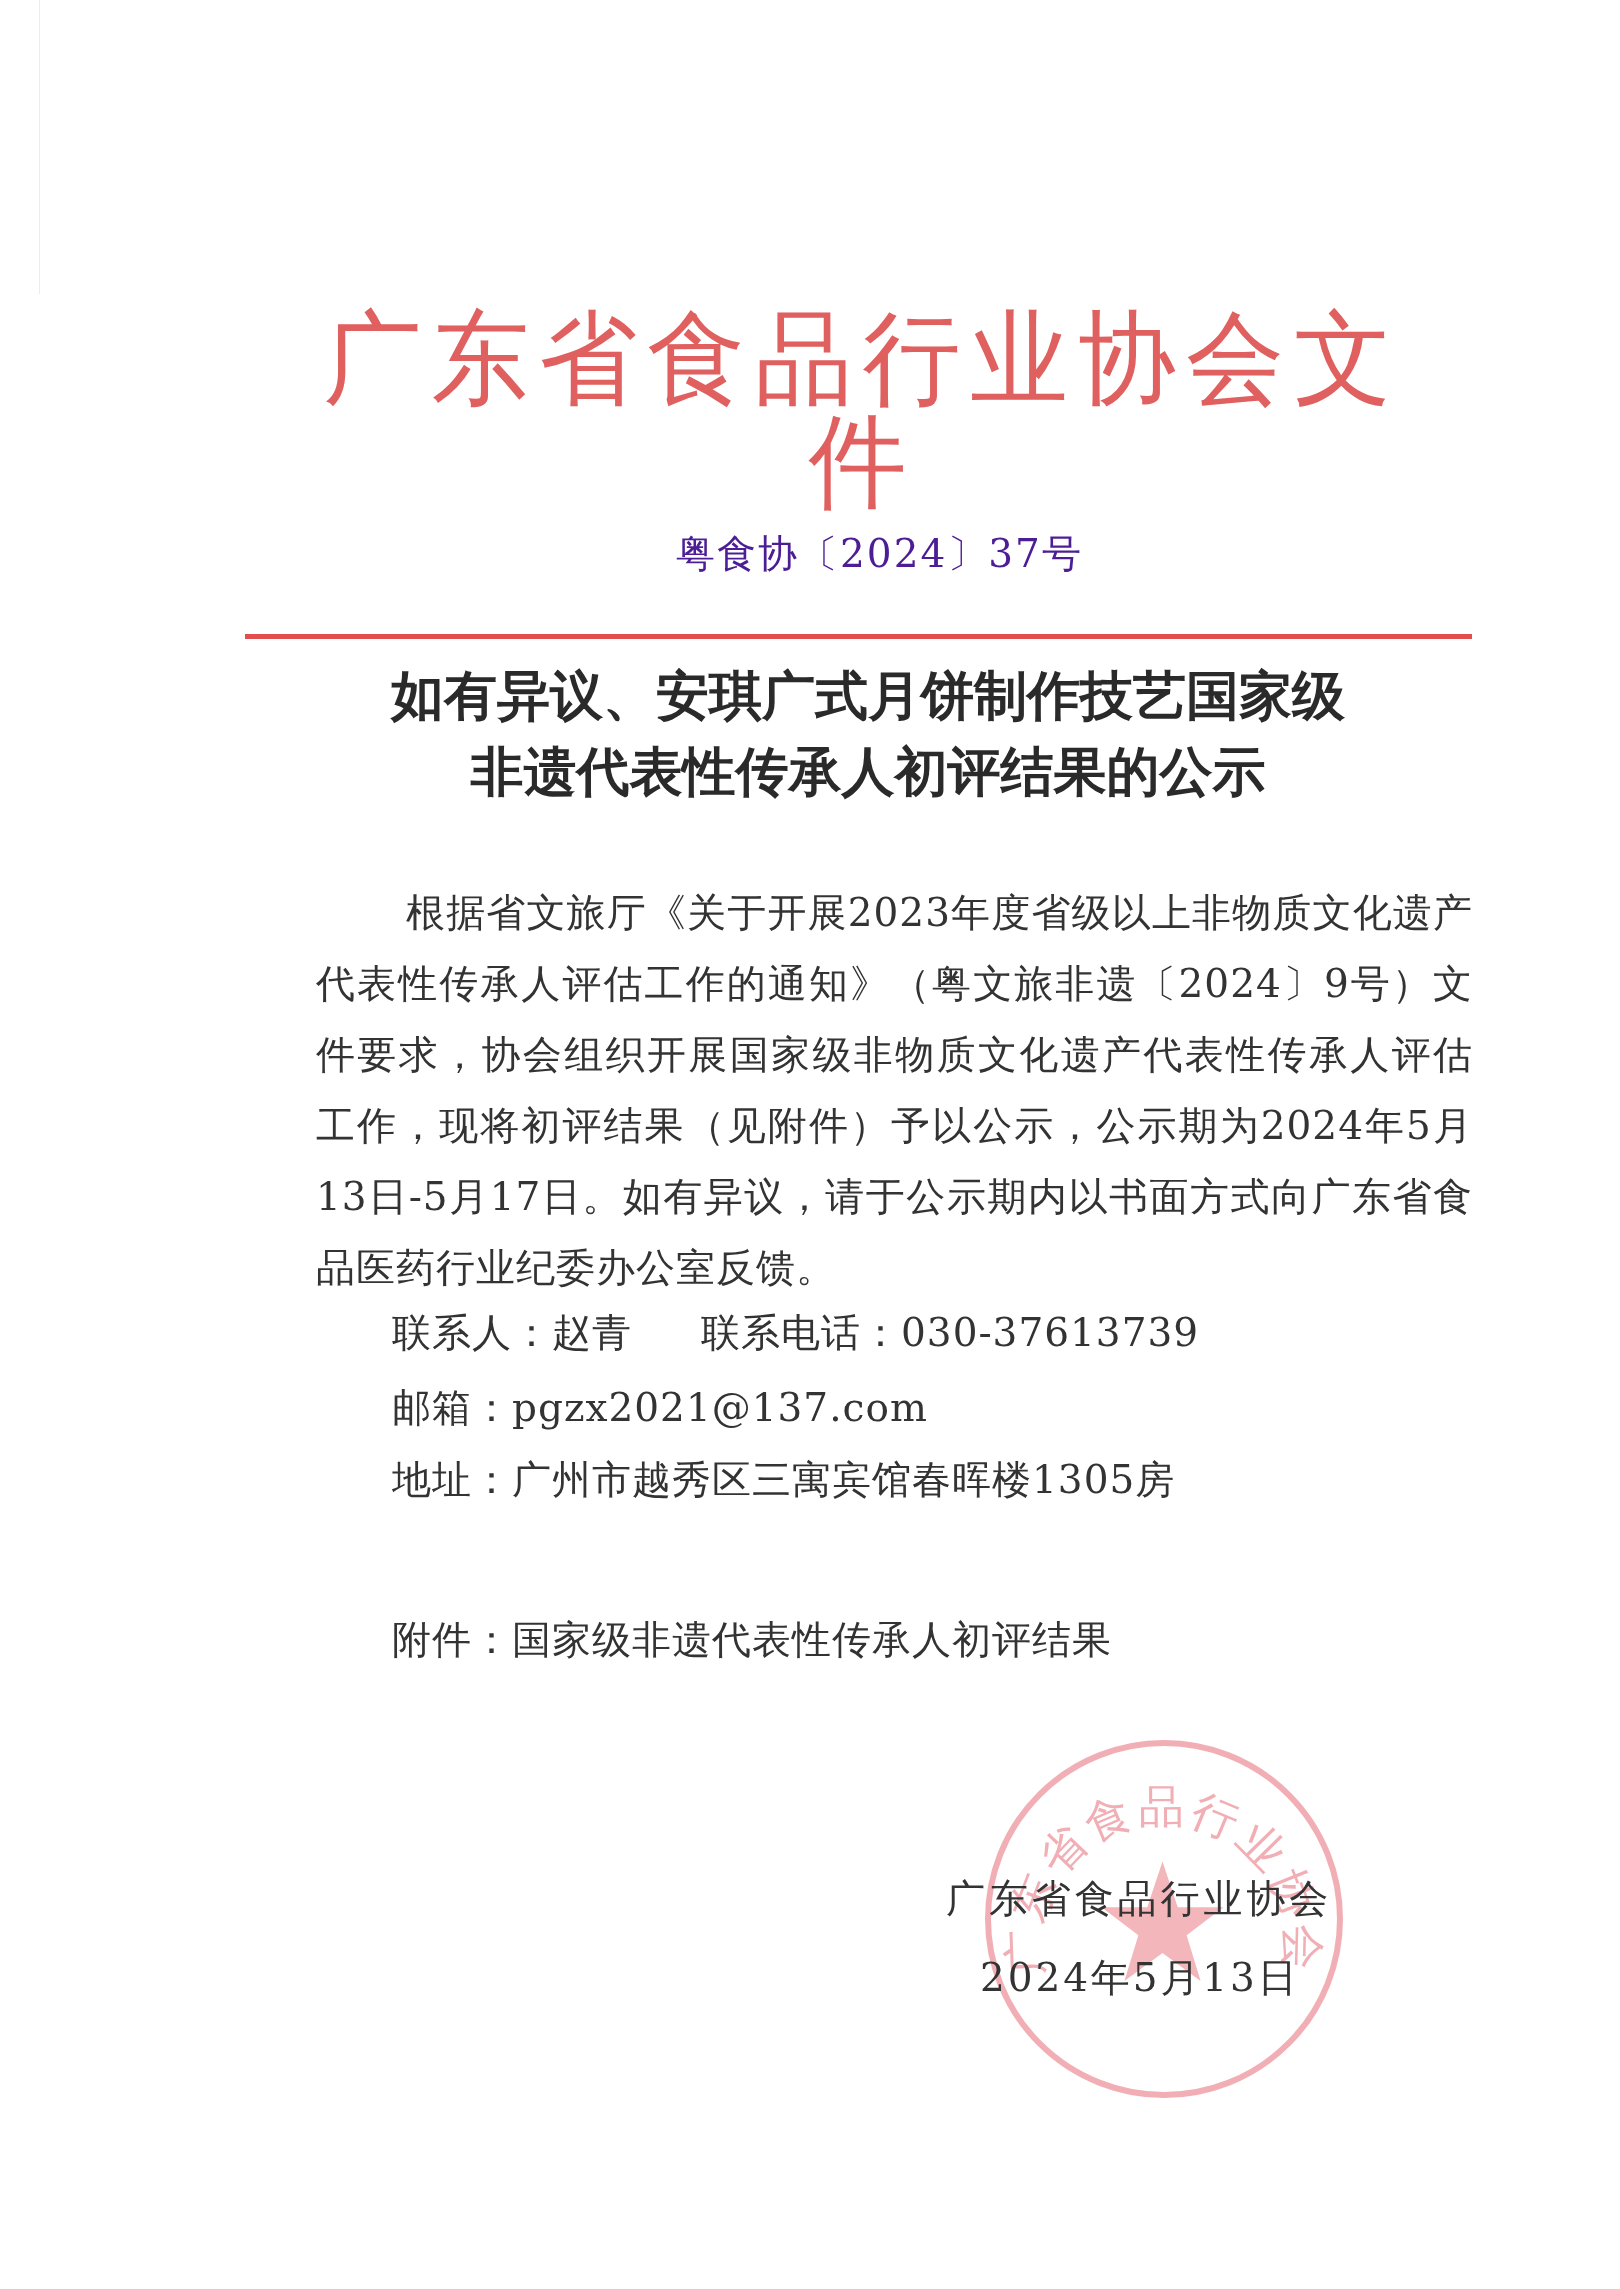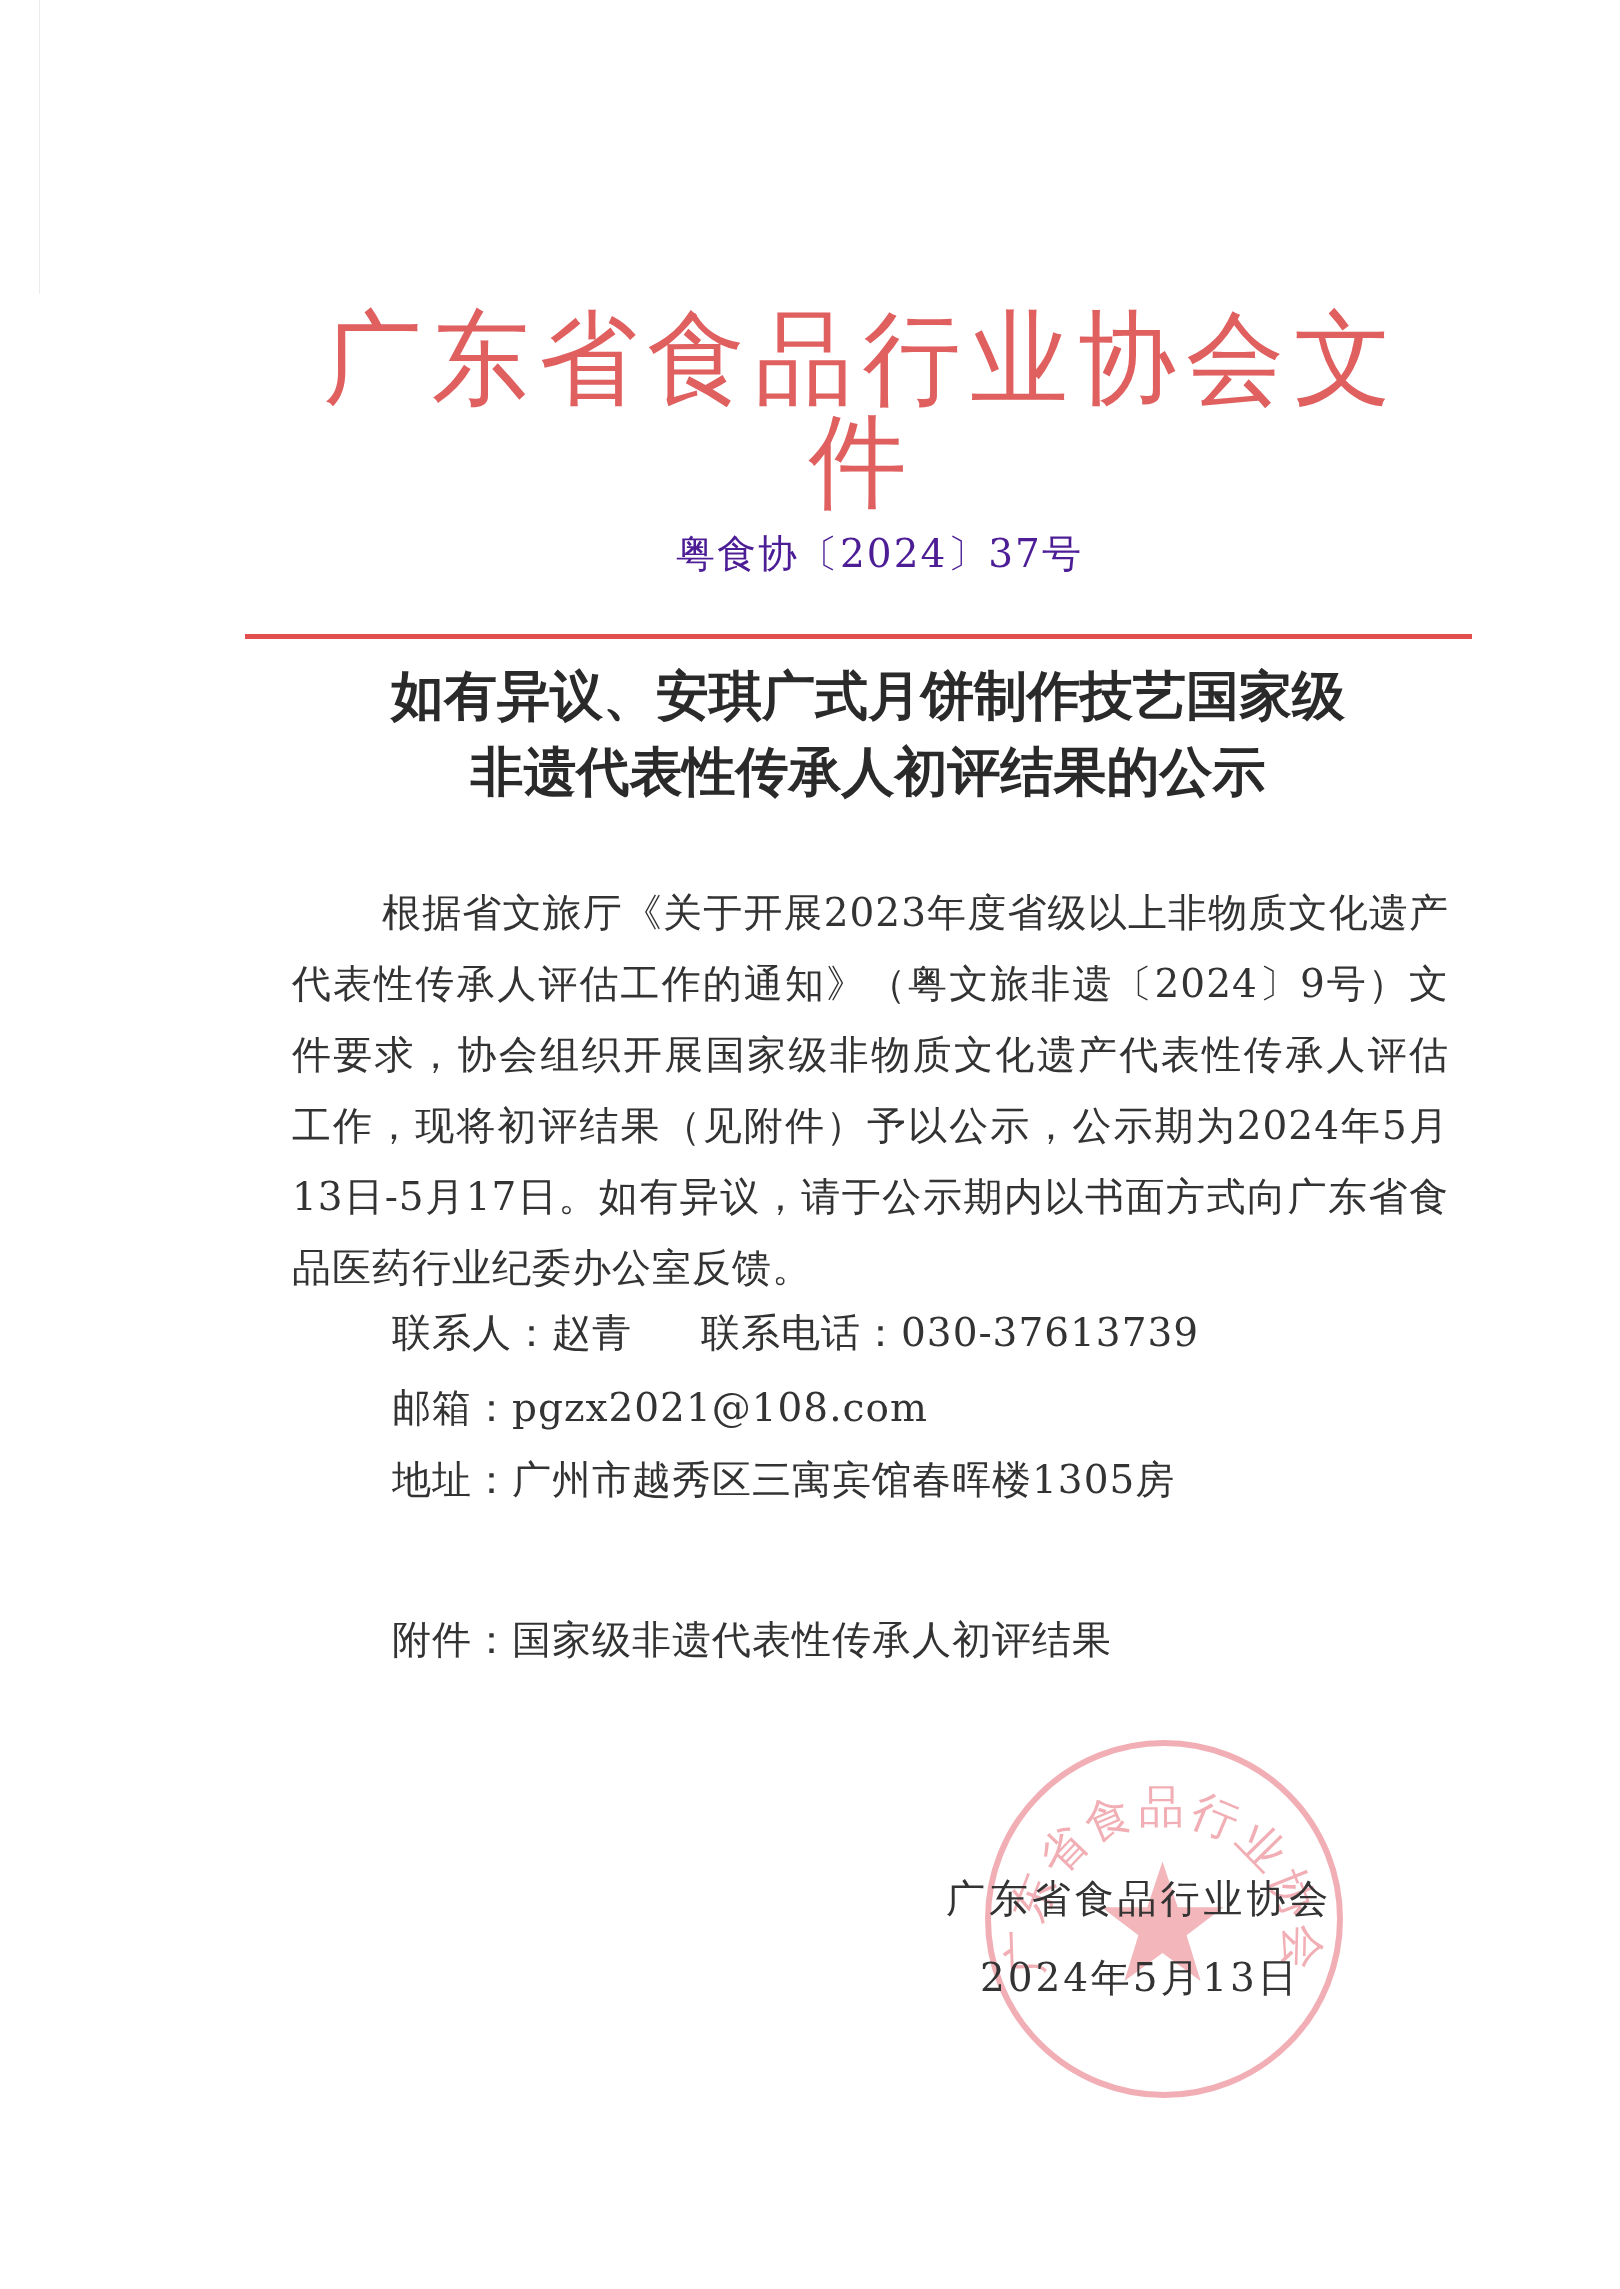--- a/index.html
+++ b/index.html
@@ -60,21 +60,21 @@
       width: 1206px;
       text-align: center;
       font-family: "DejaVu Serif", "Liberation Serif", serif;
       font-weight: bold;
       font-size: 53px;
       line-height: 76px;
       color: #2a2a2a;
     }
     .body-text {
       position: absolute;
-      left: 292px;
+      left: 316px;
       top: 877px;
       width: 1157px;
       font-size: 39px;
       line-height: 71px;
       color: #333;
       text-align: justify;
       text-indent: 90px;
       letter-spacing: 1px;
     }
     .contact {
@@ -155,21 +155,21 @@
   <div>非遗代表性传承人初评结果的公示</div>
 </div>
 
 <div class="body-text">根据省文旅厅《关于开展2023年度省级以上非物质文化遗产代表性传承人评估工作的通知》（粤文旅非遗〔2024〕9号）文件要求，协会组织开展国家级非物质文化遗产代表性传承人评估工作，现将初评结果（见附件）予以公示，公示期为2024年5月13日-5月17日。如有异议，请于公示期内以书面方式向广东省食品医药行业纪委办公室反馈。</div>
 
 <div class="contact c1">
   <span>联系人：</span><span>赵青</span><span class="gap"></span><span>联系电话：</span><span>030-37613739</span>
 </div>
 
 <div class="contact c2">
-  <span>邮箱：</span><span>pgzx2021@108.com</span>
+  <span>邮箱：</span><span>pgzx2021@137.com</span>
 </div>
 
 <div class="contact c3">
   <span>地址：</span><span>广州市越秀区三寓宾馆春晖楼1305房</span>
 </div>
 
 <div class="attachment">
   <span>附件：</span><span>国家级非遗代表性传承人初评结果</span>
 </div>
 

